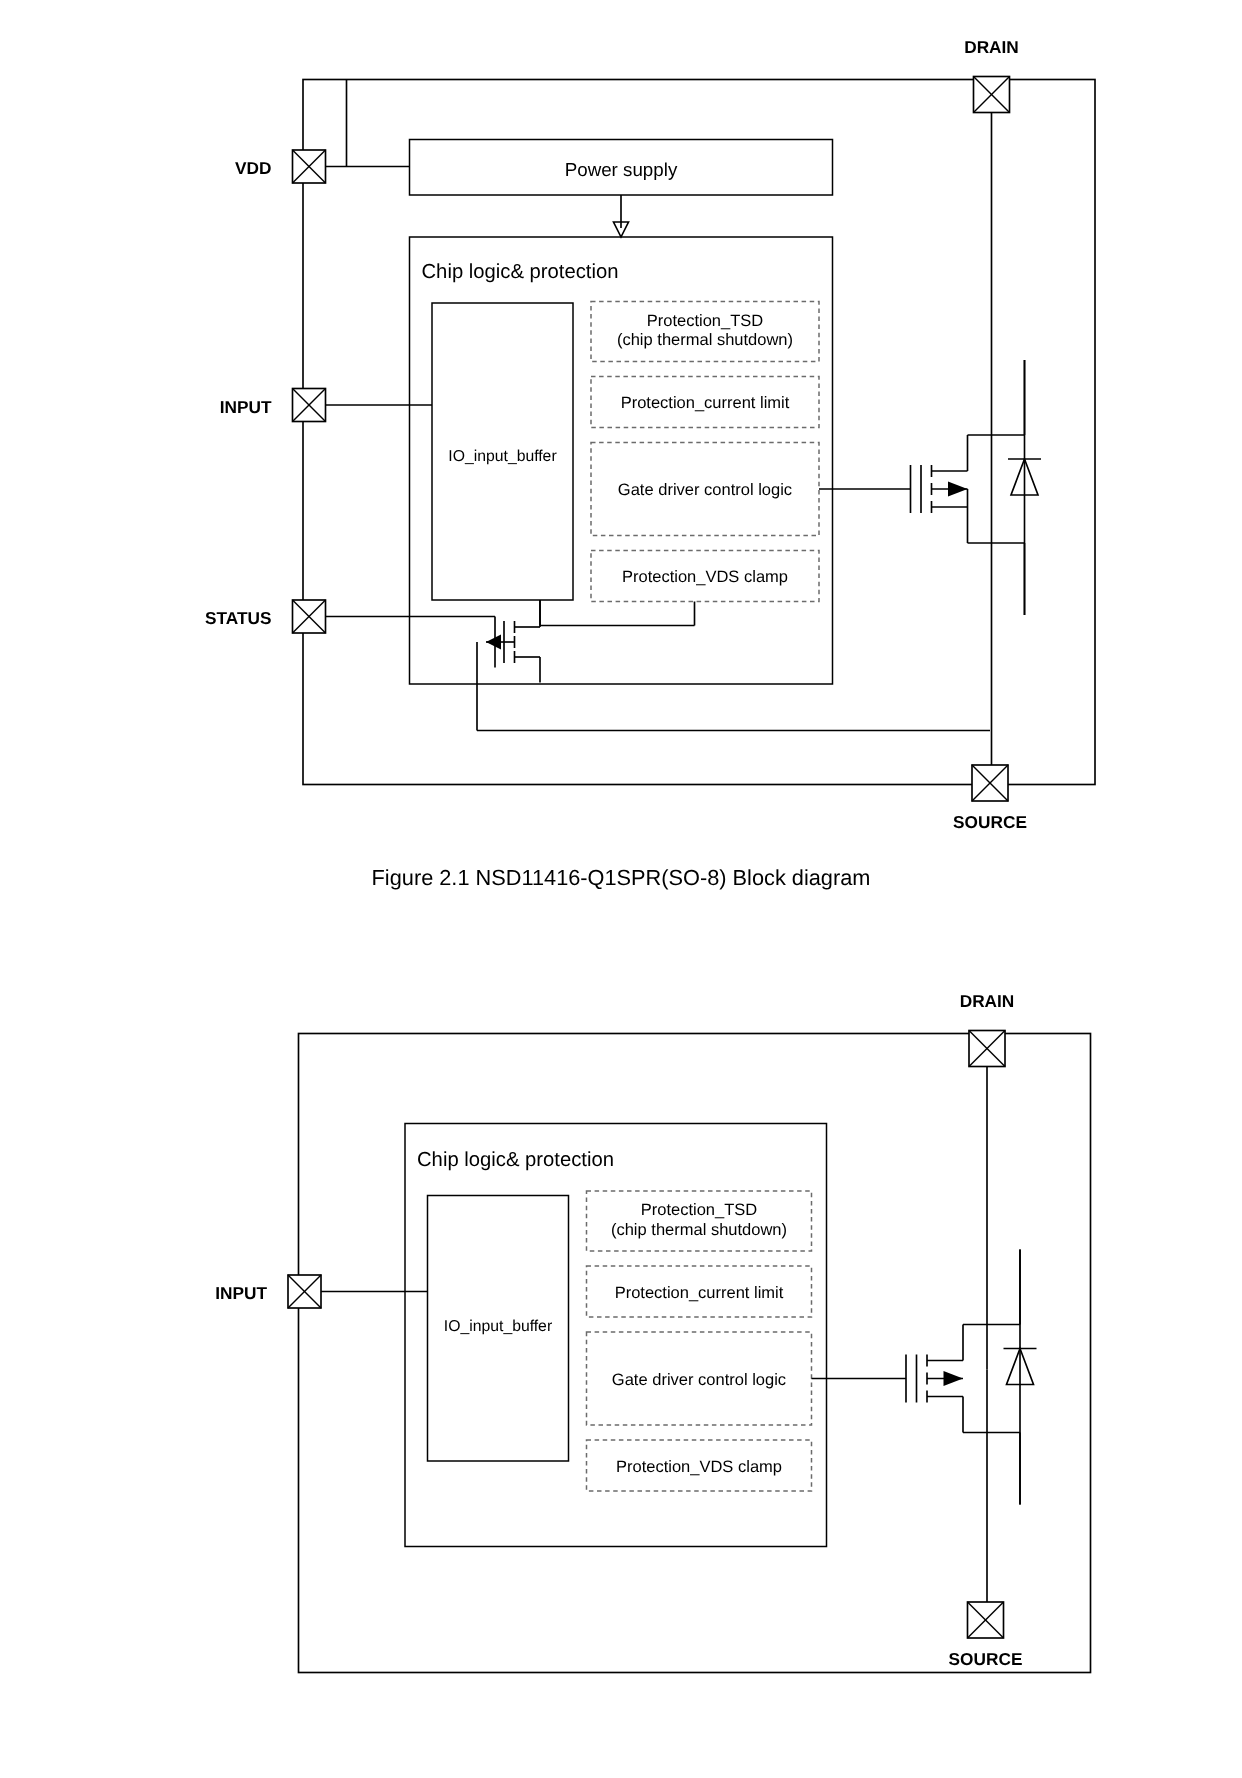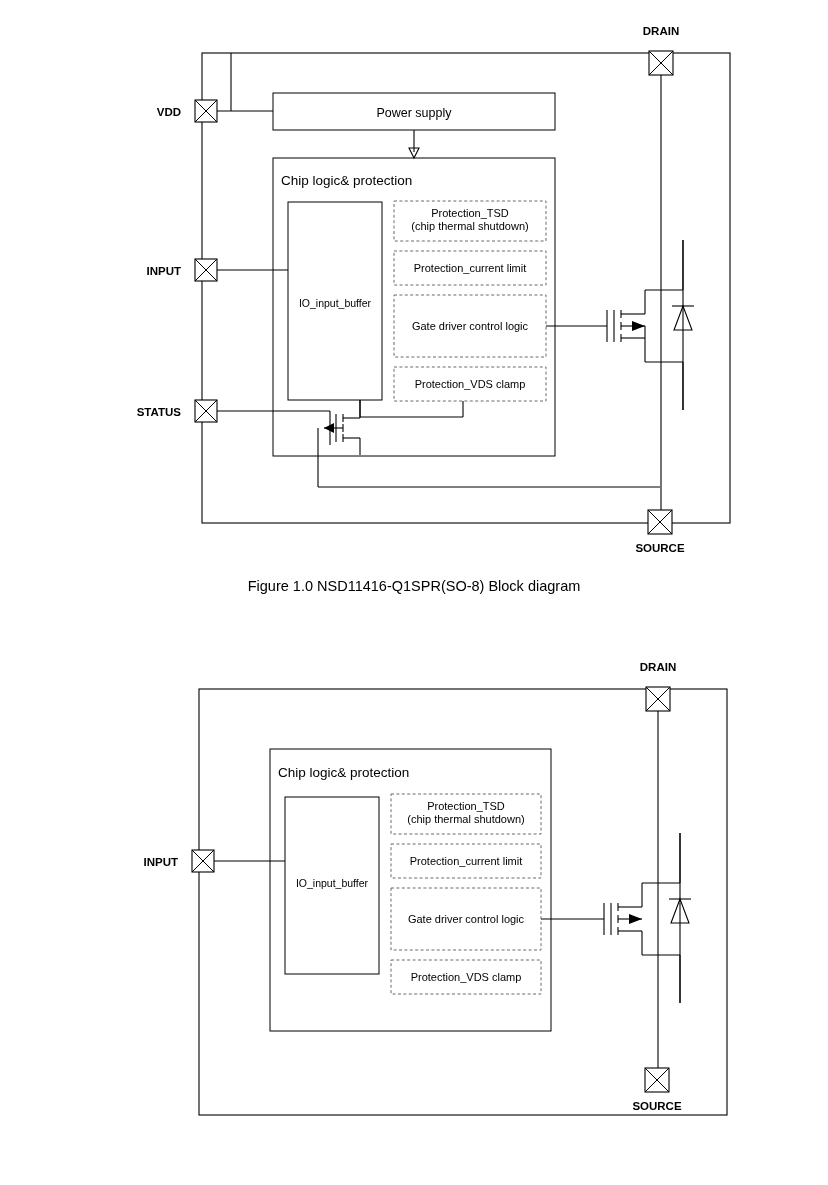--- a/index.html
+++ b/index.html
@@ -175,21 +175,21 @@
       <line class="ln" x1="683" y1="240" x2="683" y2="410"></line>
       <path class="ln" d="M 683 306 L 674 330 L 692 330 Z" fill="#ffffff"></path>
       <line class="ln" x1="672" y1="306" x2="694" y2="306"></line>
     </g>
 
     <line class="ln" x1="661" y1="75" x2="661" y2="320"></line>
     <line class="ln" x1="661" y1="320" x2="661" y2="510"></line>
 
     <line class="ln" x1="683" y1="240" x2="683" y2="240"></line>
   </svg>
-  <div class="caption" id="caption-1">Figure 1.0 NSD11416-Q1SPR(SO-8) Block diagram</div>
+  <div class="caption" id="caption-1">Figure 2.1 NSD11416-Q1SPR(SO-8) Block diagram</div>
 </div>
 
 <div class="figure" id="figure-2">
   <svg class="diagram-svg" width="828" height="500" viewBox="0 0 828 500">
 
     <rect class="box-outer" x="199" y="53" width="528" height="426"></rect>
 
     <g>
       <rect class="pad" x="192" y="214" width="22" height="22"></rect>
       <line class="ln-thin" x1="192" y1="214" x2="214" y2="236"></line>

